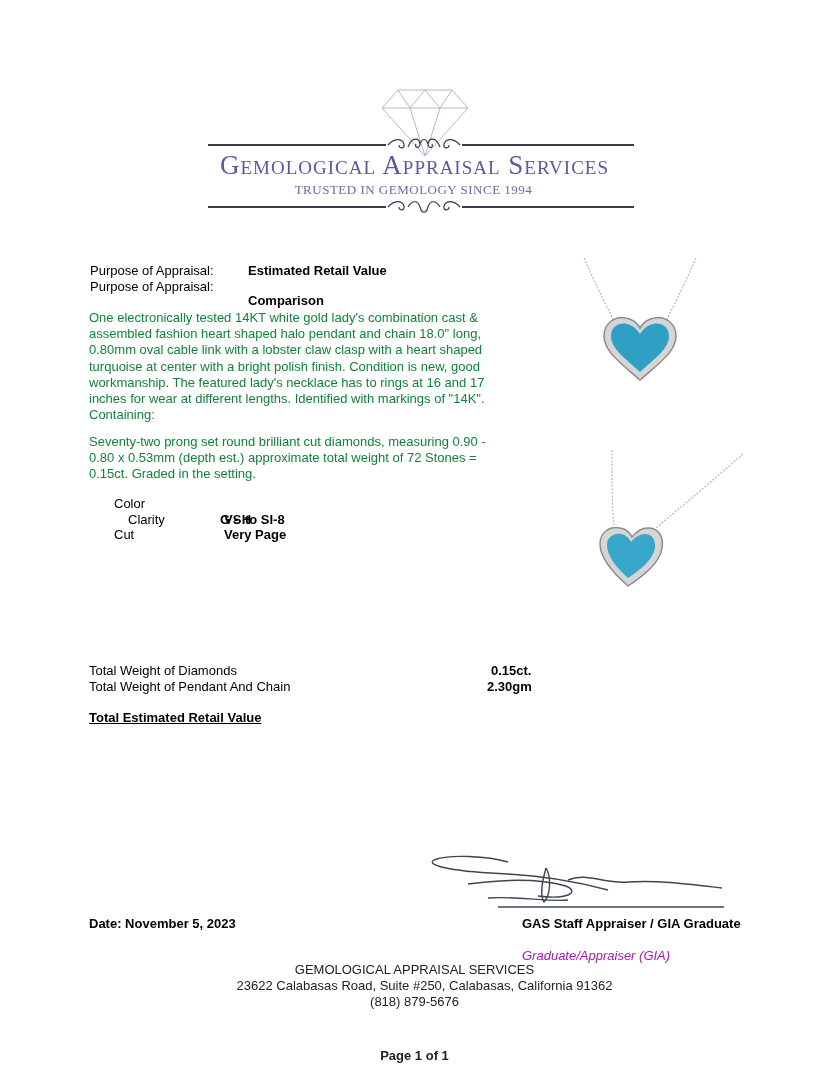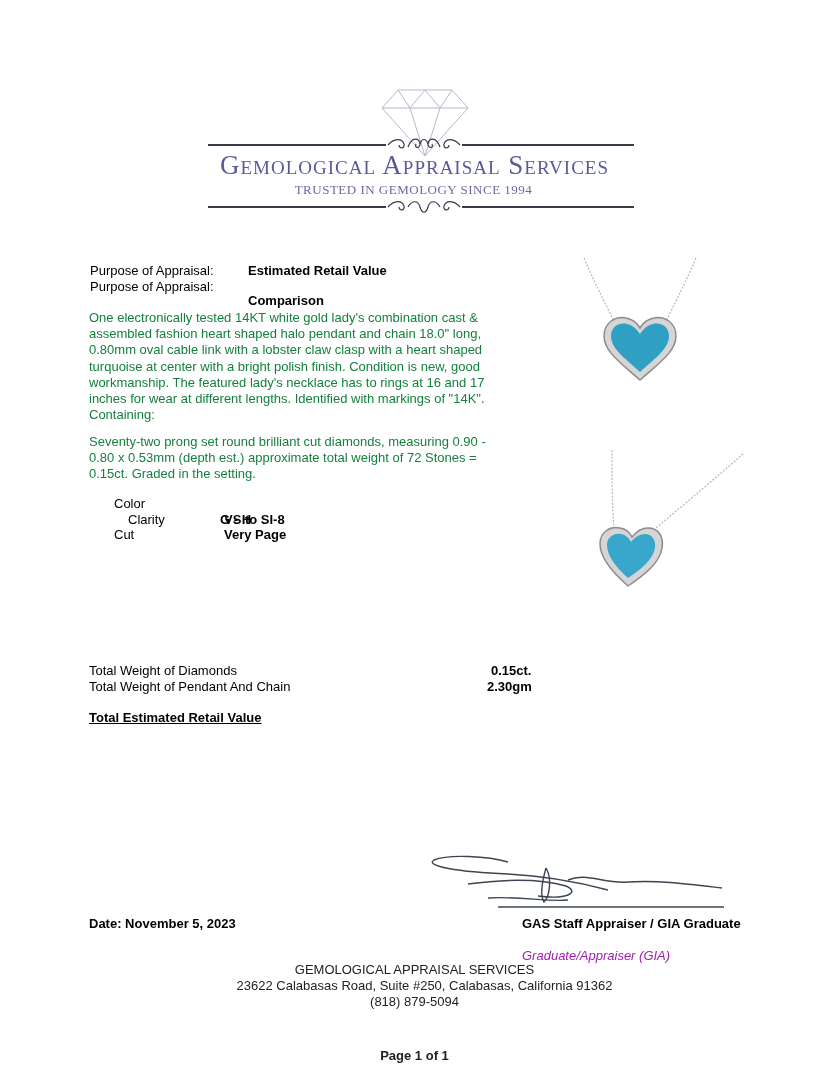--- a/index.html
+++ b/index.html
@@ -104,14 +104,14 @@
     <line x1="70" y1="55" x2="296" y2="55"></line>
   </g>
 </svg>
 <div class="abs txt bold" style="left:522px; top:916px;">GAS Staff Appraiser / GIA Graduate</div>
 <div class="abs txt" style="left:522px; top:932px; font-style:italic; color:#a21caf;margin-top:16px;">Graduate/Appraiser (GIA)</div>
 
 <div class="abs txt bold" style="left:89px; top:916px;text-align:center;">Date: November 5, 2023</div>
 
 <div class="abs footer-line" style="top:962px;">GEMOLOGICAL APPRAISAL SERVICES</div>
 <div class="abs footer-line" style="top:978px;padding-left:10px;">23622 Calabasas Road, Suite #250, Calabasas, California 91362</div>
-<div class="abs footer-line" style="top:994px;">(818) 879-5094</div>
+<div class="abs footer-line" style="top:994px;">(818) 879-5676</div>
 <div class="abs footer-line bold" style="top:1020px;margin-top:28px;">Page 1 of 1</div>
 
 </body></html>

